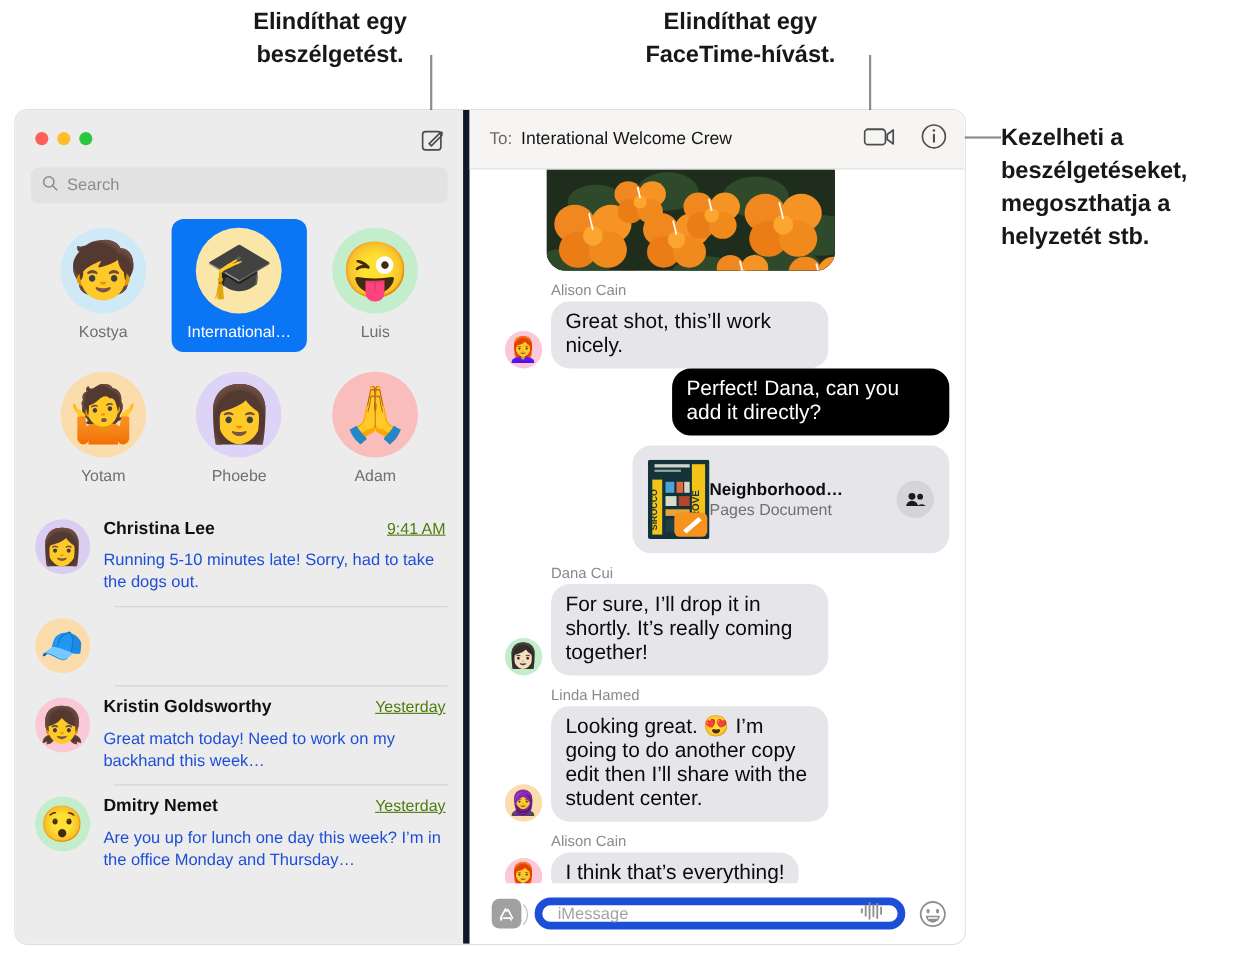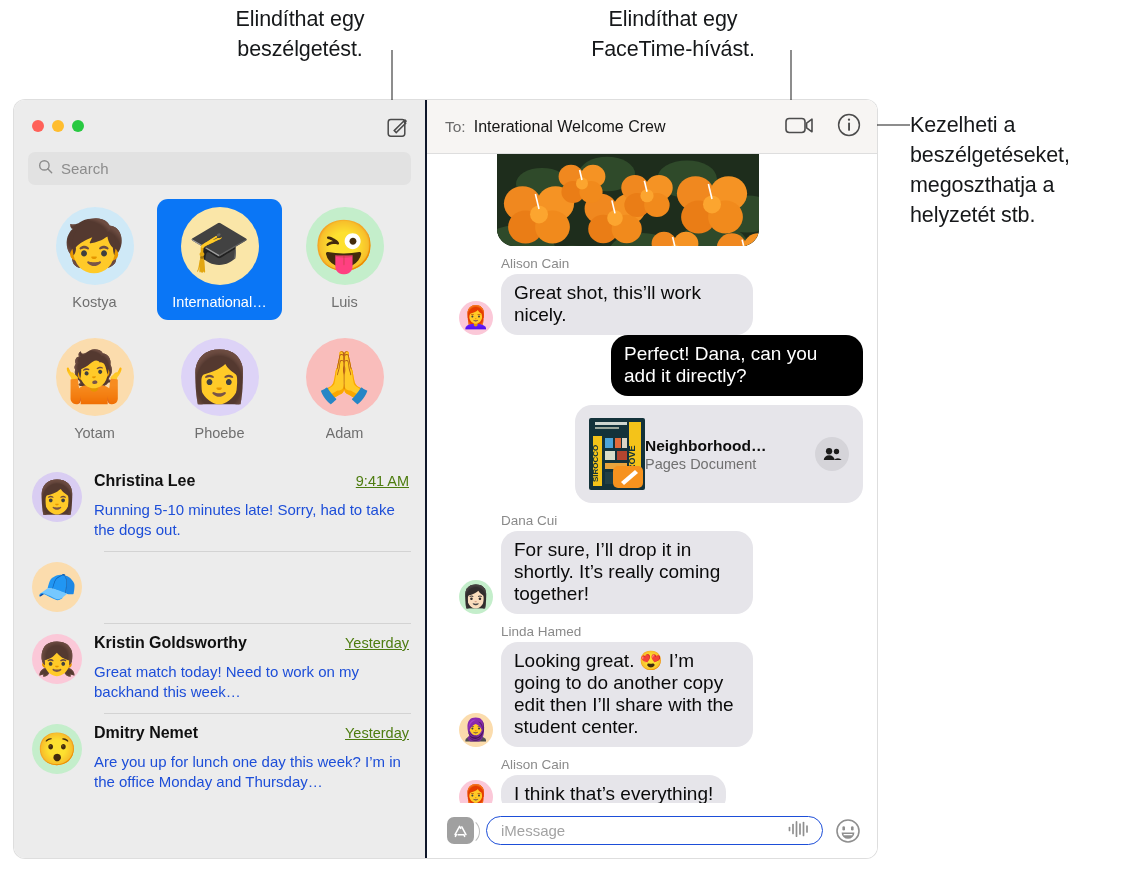--- a/index.html
+++ b/index.html
@@ -12,20 +12,21 @@
   #root { position: relative; width: 1141px; height: 870px; }
 
   
   .callout-text {
     position: absolute;
     font-size: 21.5px;
     line-height: 30px;
     color: #16181a;
     letter-spacing: -0.1px;
     white-space: pre-line;
+    font-weight: bold;
   }
   .callout-left  { left: 185px; top: 4px;  width: 230px; text-align: center; }
   .callout-mid   { left: 548px; top: 4px;  width: 250px; text-align: center; }
   .callout-right { left: 910px; top: 110px; width: 226px; text-align: left; }
 
   .leader { position: absolute; background: #8d8d8d; }
   .leader-v { width: 2px; }
   .leader-h { height: 2px; }
 
   
@@ -39,21 +40,21 @@
     display: flex;
     background: #ffffff;
   }
 
   
   .sidebar {
     width: 413px;
     background: #ececec;
     display: flex;
     flex-direction: column;
-    border-right: 2px solid #0f172a;
+    border-right: 6px solid #0f172a;
   }
   .sidebar-top {
     height: 52px;
     display: flex;
     align-items: center;
     padding: 0 16px 0 18px;
     flex-shrink: 0;
   }
   .traffic { display: flex; gap: 8px; }
   .light { width: 12px; height: 12px; border-radius: 50%; }
@@ -256,21 +257,21 @@
     width: 25px; height: 25px;
     border-radius: 50%;
     border: 1.6px solid #bdbdbd;
     border-left-color: transparent;
     border-top-color: transparent;
     border-bottom-color: transparent;
   }
   .input-pill {
     flex: 1;
     height: 29px;
-    border: 1px solid #1d4ed8;
+    border: 7px solid #1d4ed8;
     border-radius: 15px;
     display: flex; align-items: center;
     padding: 0 11px 0 14px;
   }
   .input-ph { font-size: 15px; color: #a3a3a3; flex: 1; }
   .emoji-btn { width: 26px; height: 26px; flex-shrink: 0; }
 </style>
 </head>
 <body>
 

